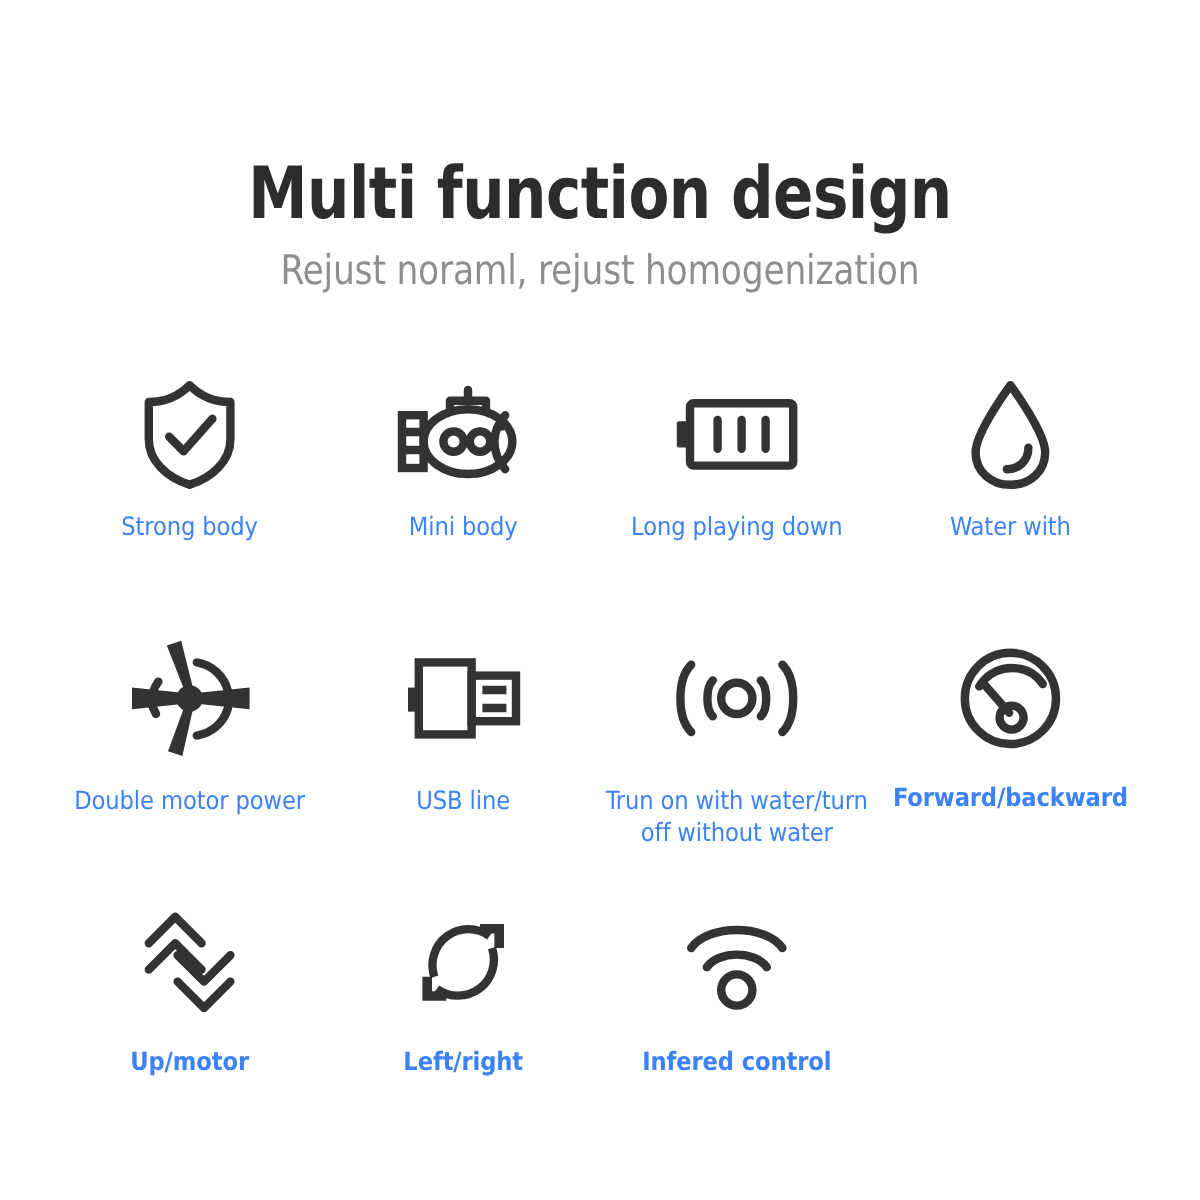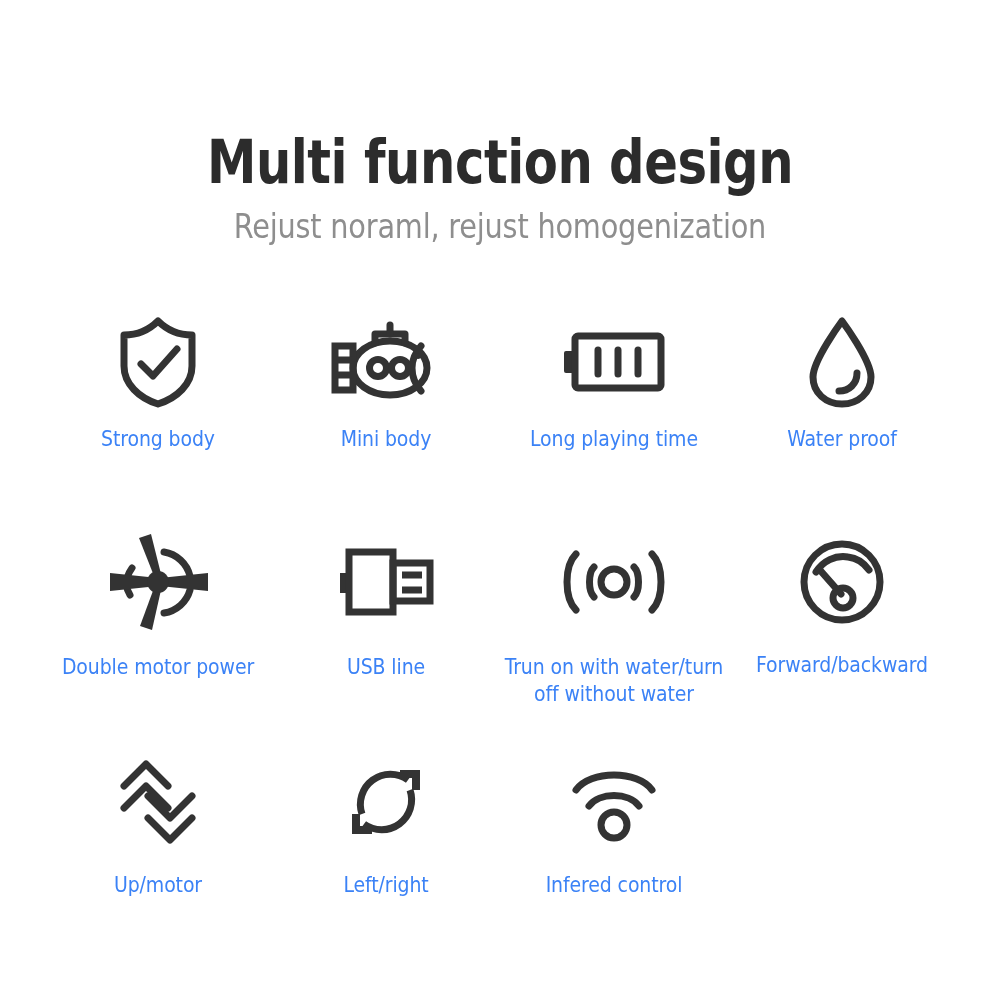--- a/index.html
+++ b/index.html
@@ -83,21 +83,21 @@
     font-size: 21px;
     line-height: 27px;
     color: #3b82f6;
     text-align: center;
     white-space: pre-line;
     max-width: 240px;
     letter-spacing: -0.1px;
   }
 
   .row2 .label { margin-top: 22px; }
-  .row3 .label { margin-top: 20px; }
+  .row3 .label { margin-top: 20px; font-weight: bold; }
 
   
   .st {
     fill: none;
     stroke: #333333;
     stroke-width: 7;
     stroke-linecap: round;
     stroke-linejoin: round;
   }
   .st-sq { stroke-linecap: butt; stroke-linejoin: miter; }
@@ -152,31 +152,31 @@
       <div class="icon-wrap">
         <svg width="104" height="64" viewBox="0 0 104 64">
 
           <rect class="fl" x="2" y="21" width="12" height="22" rx="2"></rect>
 
           <rect class="st" x="13" y="6" width="86" height="52" rx="3" stroke-width="8"></rect>
 
           <path class="st" d="M36 20 L36 44 M56 20 L56 44 M76 20 L76 44" stroke-width="7" stroke-linecap="butt"></path>
         </svg>
       </div>
-      <div class="label">Long playing time</div>
+      <div class="label">Long playing down</div>
     </div>
 
     <div class="cell row1">
       <div class="icon-wrap">
         <svg width="74" height="94" viewBox="0 0 74 94">
           <path class="st" d="M37 6 C37 6 8 45 8 62 C8 78 21 89 37 89 C53 89 66 78 66 62 C66 45 37 6 37 6 Z"></path>
           <path class="st" d="M52 58 C52 69 44 76 34 76" stroke-width="6.5"></path>
         </svg>
       </div>
-      <div class="label">Water proof</div>
+      <div class="label">Water with</div>
     </div>
 
     <div class="cell row2">
       <div class="icon-wrap">
         <svg width="108" height="100" viewBox="0 0 108 100">
 
           <g class="st" stroke-width="6.5">
             <path d="M60 20 A32 32 0 0 1 86 44"></path>
             <path d="M86 58 A32 32 0 0 1 60 81"></path>
             <path d="M26 63 A32 32 0 0 1 22 52"></path>

